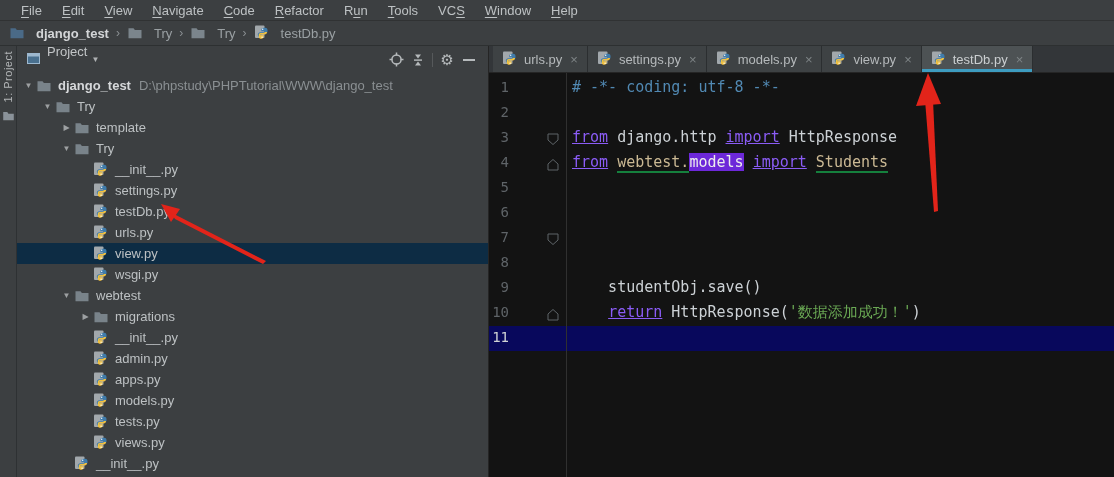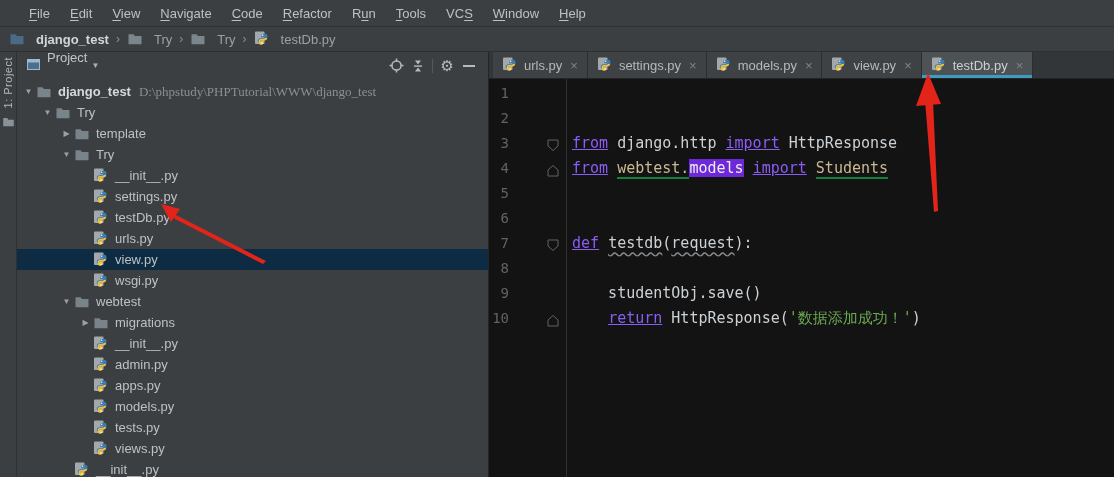--- a/index.html
+++ b/index.html
@@ -1,21 +1,21 @@
 <!DOCTYPE html>
 <html><head>
 <meta charset="utf-8">
 <style>
   * { margin:0; padding:0; box-sizing:border-box; }
   body { background:#222; }
   .app { position:relative; width:1114px; height:477px; background:#3c3f41;
          font-family:"Liberation Sans",sans-serif; overflow:hidden; color:#bbbfc1; }
 
   
-  .menubar { height:27px; display:flex; align-items:center; padding-left:19px;
+  .menubar { height:21px; display:flex; align-items:center; padding-left:11px;
              background:#3c3f41; border-bottom:1px solid #303233; }
   .menu-item { font-size:13px; color:#bdc1c3; padding:0 10px; cursor:default; }
   .menu-item u { text-underline-offset:2px; }
 
   
   .crumbbar { height:25px; display:flex; align-items:center; padding-left:9px;
               background:#3c3f41; border-bottom:1px solid #2d3031; font-size:13px; }
   .crumb { display:flex; align-items:center; gap:5px; color:#9aa0a3; }
   .crumb.bold { color:#d3d5d7; font-weight:bold; }
   .crumb-sep { color:#8a8f92; margin:0 7px; font-size:12px; }
@@ -43,21 +43,21 @@
   .gear-glyph { font-size:15px; color:#b6babc; line-height:1; }
   .minus-glyph { width:12px; height:2px; background:#b6babc; }
 
   .tree { flex:1; overflow:hidden; font-size:13px; padding-top:2px; }
   .trow { height:21px; display:flex; align-items:center; white-space:nowrap; }
   .trow.selected { background:#0d2c44; }
   .t-arrow { width:15px; flex:none; font-size:8px; color:#9da0a2; text-align:center; }
   .t-icon { width:16px; height:16px; flex:none; margin-right:6px; }
   .t-label { color:#bdc1c3; }
   .t-label.bold { font-weight:bold; color:#d6d8da; }
-  .t-path { color:#8a8f92; margin-left:8px;font-family:Liberation Serif, serif; }
+  .t-path { color:#8a8f92; margin-left:8px; }
 
   
   .editor { flex:1; display:flex; flex-direction:column; background:#131313; min-width:0; }
   .tabs { height:27px; flex:none; background:#333639; display:flex;
           border-bottom:1px solid #252525; padding-left:4px; }
   .tab { display:flex; align-items:center; gap:6px; padding:0 9px; height:100%;
          background:#3e4244; border-right:1px solid #2b2e30; font-size:13px;
          color:#b5b9bb; cursor:default; }
   .tab.active { background:#4d5254; color:#cbcfd1; box-shadow:inset 0 -3px 0 #3d9cc0; }
   .tab-close { color:#7e8486; font-size:13px; margin-left:2px; }
@@ -454,20 +454,21 @@
     <circle cx="8.1" cy="12.3" r=".7" fill="#fff"></circle>
               </svg></span>
             <span>testDb.py</span>
             <span class="tab-close">×</span>
           </div>
         </div>
       <div class="code" id="code">
         <div class="gutter-sep"></div>
       <div class="cline">
             <span class="lnum">1</span>
+            <span class="ctext"><span class="cmt"># -*- coding: utf-8 -*-</span></span>
           </div>
           <div class="cline">
             <span class="lnum">2</span>
             <span class="ctext"></span>
           </div>
           <div class="cline">
             <span class="lnum">3</span>
             <span class="fold"><svg width="12" height="13" viewBox="0 0 12 13">
                 <polygon points="1,1 11,1 11,7 6,11.5 1,7" fill="none" stroke="#5f6569"></polygon>
               </svg></span>
@@ -486,35 +487,38 @@
           </div>
           <div class="cline">
             <span class="lnum">6</span>
             <span class="ctext"></span>
           </div>
           <div class="cline">
             <span class="lnum">7</span>
             <span class="fold"><svg width="12" height="13" viewBox="0 0 12 13">
                 <polygon points="1,1 11,1 11,7 6,11.5 1,7" fill="none" stroke="#5f6569"></polygon>
               </svg></span>
-            <span class="ctext"><span class="kw">def</span><span class="pl"> </span><span class="weak">testdb</span><span class="pl">(</span><span class="weak">request</span><span class="pl">):</span></span>
           </div>
           <div class="cline">
             <span class="lnum">8</span>
           </div>
           <div class="cline">
             <span class="lnum">9</span>
             <span class="ctext"><span class="pl">    studentObj.save()</span></span>
           </div>
           <div class="cline">
             <span class="lnum">10</span>
             <span class="fold"><svg width="12" height="13" viewBox="0 0 12 13">
                 <polygon points="1,12 11,12 11,6 6,1.5 1,6" fill="none" stroke="#5f6569"></polygon>
               </svg></span>
             <span class="ctext"><span class="pl">    </span><span class="kw">return</span><span class="pl"> HttpResponse(</span><span class="str">'数据添加成功！'</span><span class="pl">)</span></span>
+          </div>
+          <div class="cline caret">
+            <span class="lnum">11</span>
+            <span class="ctext"></span>
           </div>
         </div>
     </div>
   </div>
 
   <svg class="arrows" width="1114" height="477">
     <g>
       <polygon points="161,204 180,209 171,222" fill="#e2241a"></polygon>
       <polygon points="170,212 266,261 263,264 175,219" fill="#e2241a"></polygon>
     </g>

